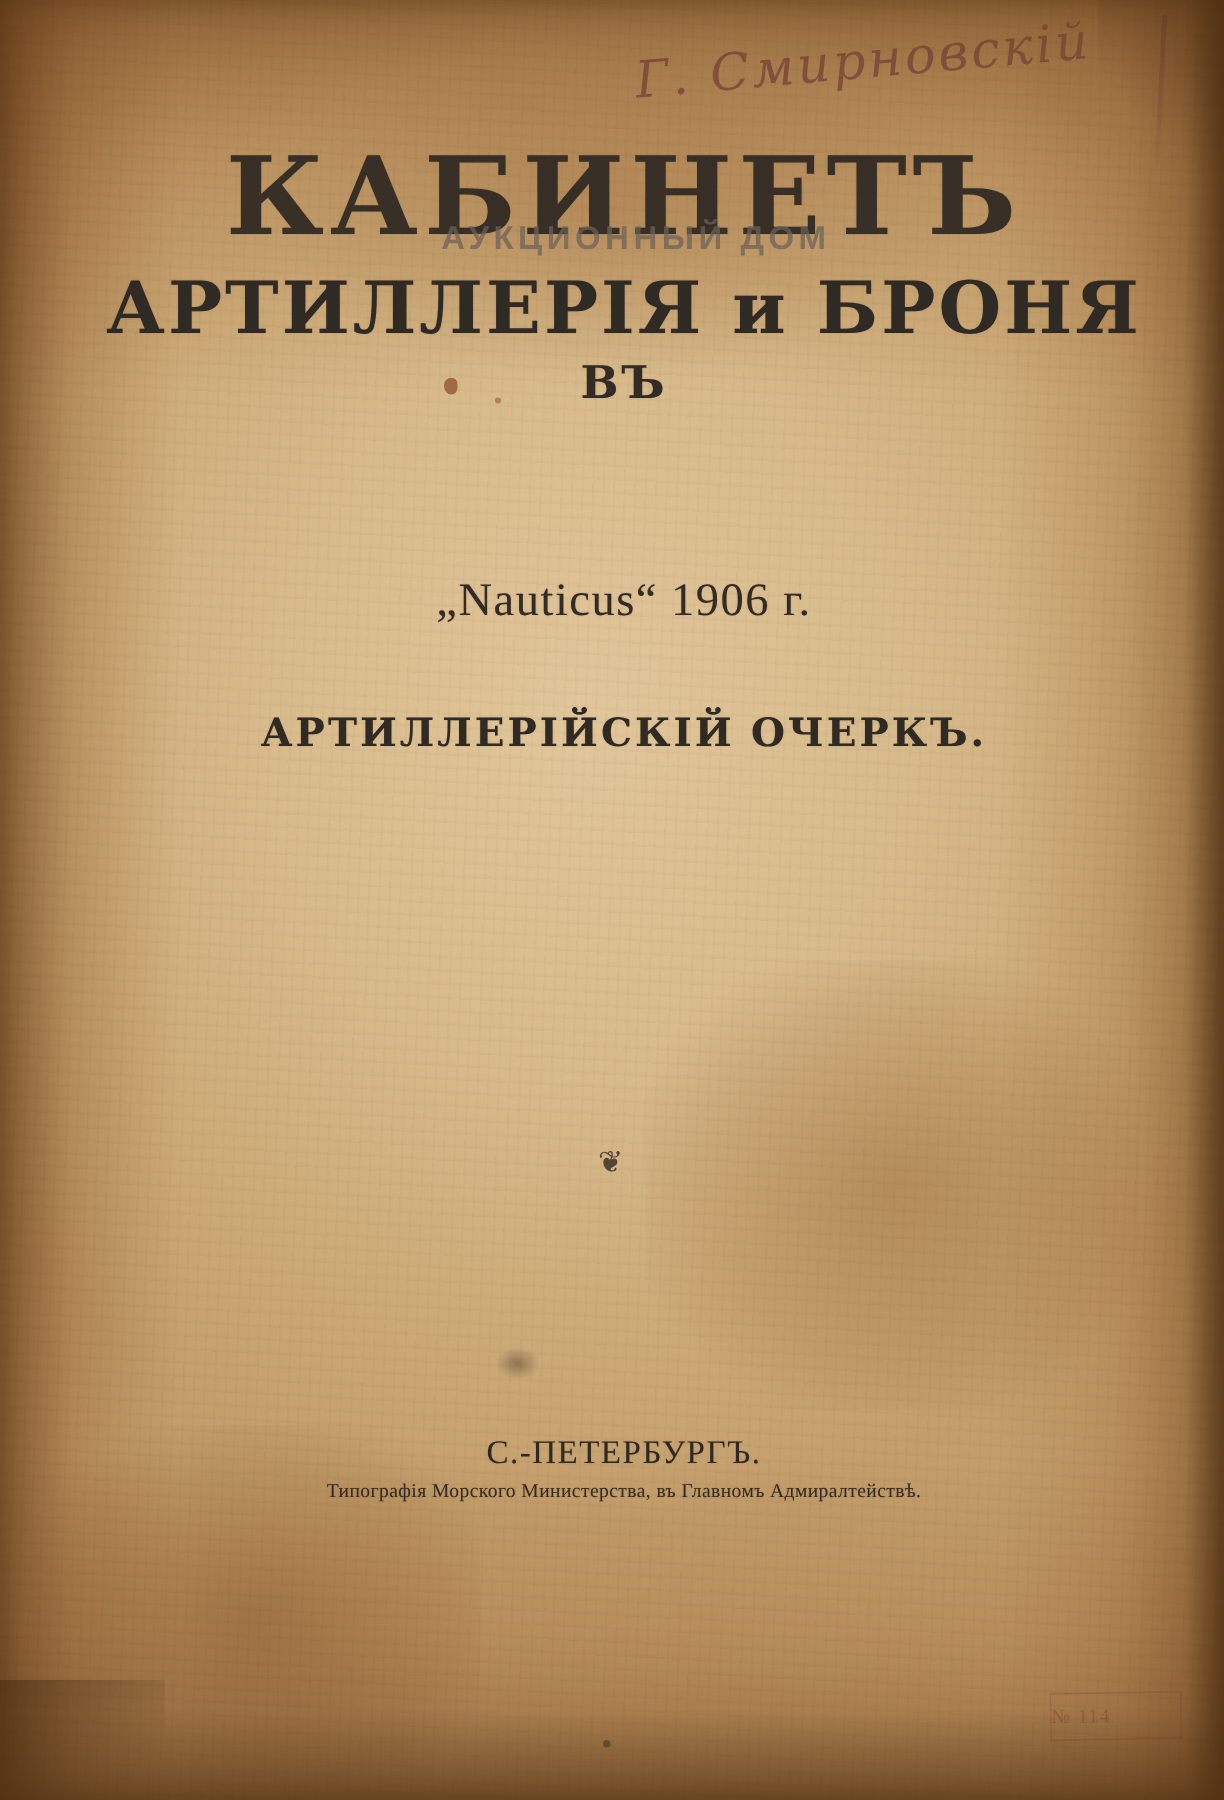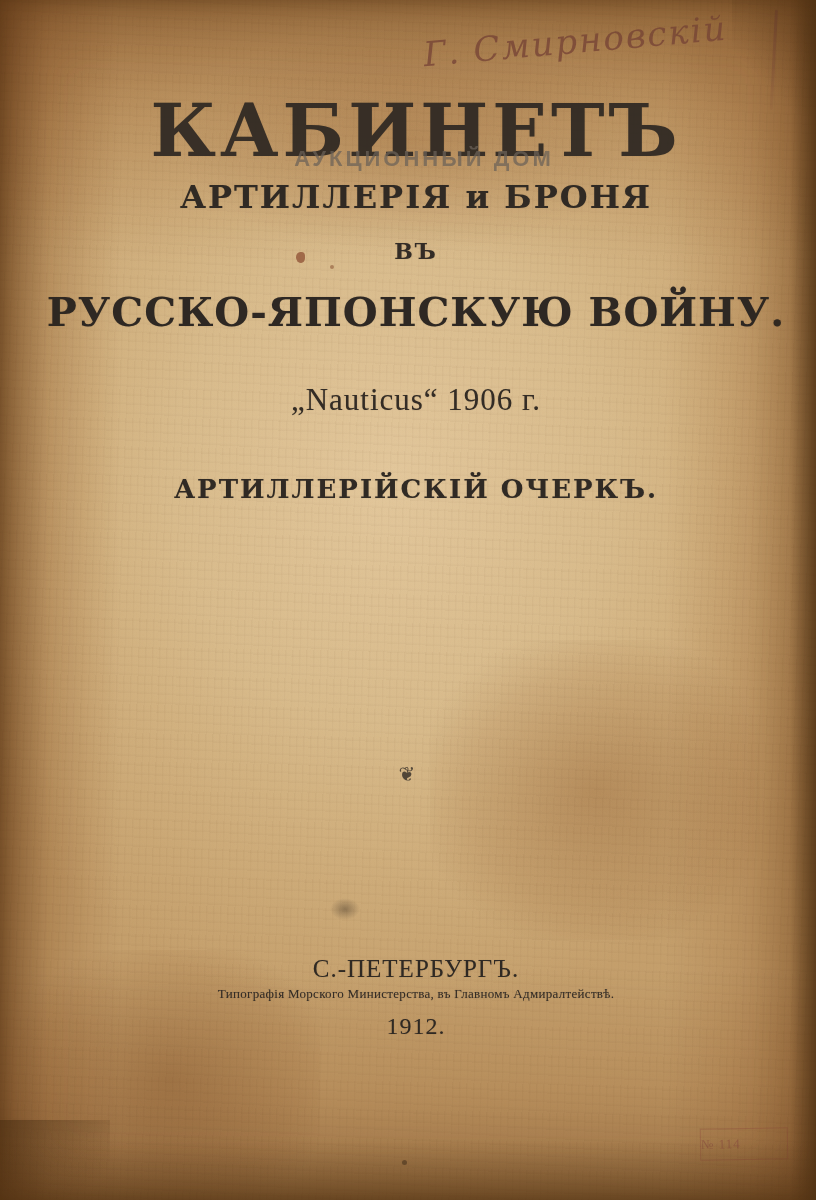--- a/index.html
+++ b/index.html
@@ -127,30 +127,30 @@
     letter-spacing: 3px;
     color: #6b6258;
     opacity: .72;
     padding-left: 32px;
   }
   .line-artillery {
     position: absolute;
     left: 0; right: 0; top: 178px;
     font-family: "DejaVu Serif", serif;
     font-weight: 700;
-    font-size: 32px;
+    font-size: 48px;
     letter-spacing: 2px;
     color: #302a24;
   }
   .line-vu {
     position: absolute;
     left: 0; right: 0; top: 238px;
     font-family: "DejaVu Serif", serif;
     font-weight: 700;
-    font-size: 22px;
+    font-size: 30px;
     letter-spacing: 2px;
     color: #332c26;
   }
   .line-war {
     position: absolute;
     left: 0; right: 0; top: 288px;
     font-family: "DejaVu Serif", serif;
     font-weight: 700;
     font-size: 40px;
     letter-spacing: 1px;
@@ -199,21 +199,21 @@
     left: 0; right: 0; top: 762px;
     font-size: 20px;
     letter-spacing: 2px;
     color: #3a322a;
     opacity: .85;
   }
   .imprint-city {
     position: absolute;
     left: 0; right: 0; top: 955px;
     font-family: "Liberation Serif", serif;
-    font-size: 25px;
+    font-size: 22px;
     letter-spacing: 1px;
     color: #2f2923;
   }
   .imprint-press {
     position: absolute;
     left: 0; right: 0; top: 986px;
     font-family: "Liberation Serif", serif;
     font-size: 13px;
     letter-spacing: .3px;
     color: #332c26;
@@ -300,33 +300,31 @@
   <div class="content">
 
     <div class="title-main ink">КАБИНЕТЪ</div>
 
     <div class="watermark">АУКЦИОННЫЙ ДОМ</div>
 
     <div class="line-artillery ink">АРТИЛЛЕРІЯ и БРОНЯ</div>
 
     <div class="line-vu ink">ВЪ</div>
 
-    <div class="line-war ink">РУССКО-ЯПОНСКУЮ ВОЙНУ.</div>
 
     <div class="line-nauticus ink">„Nauticus“ 1906 г.</div>
 
     <div class="line-essay ink">АРТИЛЛЕРІЙСКІЙ ОЧЕРКЪ.</div>
 
 
 
     <div class="ornament">❦</div>
 
     <div class="imprint-city ink">С.-ПЕТЕРБУРГЪ.</div>
     <div class="imprint-press ink">Типографія Морского Министерства, въ Главномъ Адмиралтействѣ.</div>
-    <div class="imprint-year ink">1912.</div>
   </div>
 
   <div class="handwriting">
     <span>Г. Смирновскій</span>
     <span class="hand-stroke"></span>
   </div>
 
   <div class="speck-a"></div>
   <div class="speck-b"></div>
   <div class="smudge-mid"></div>

